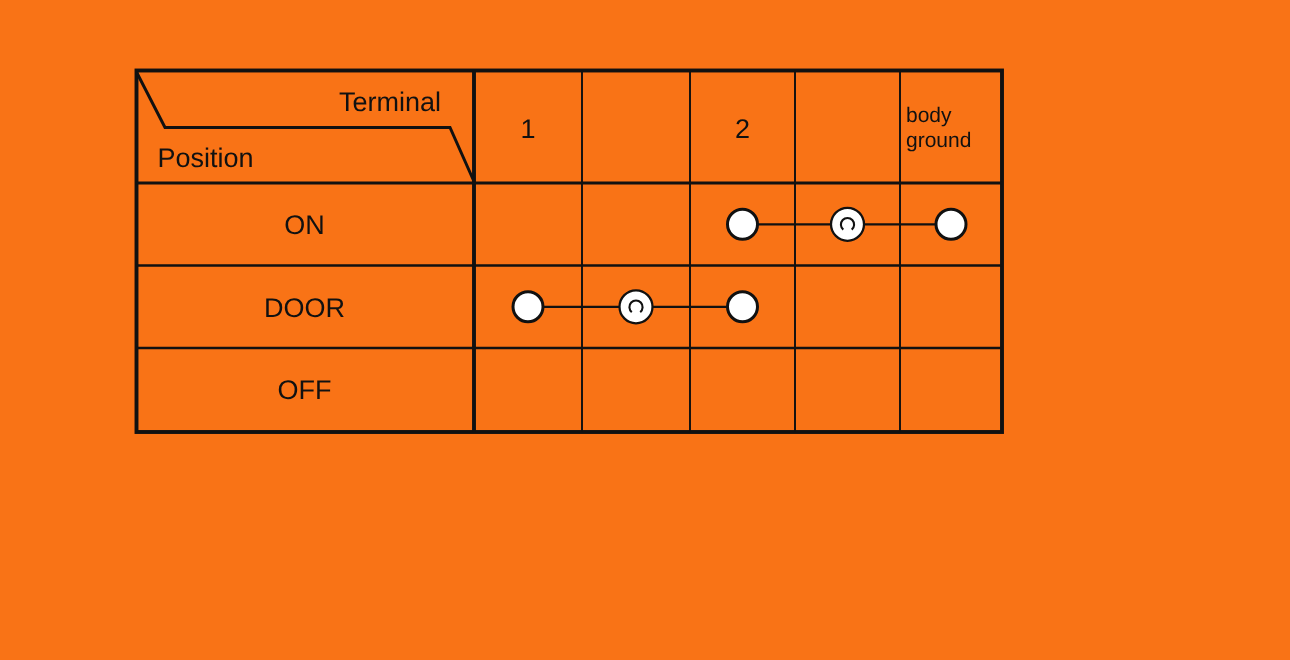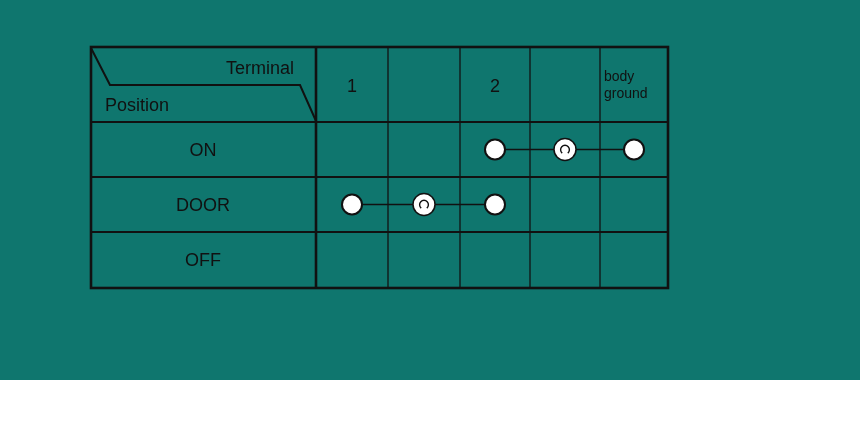--- a/index.html
+++ b/index.html
@@ -3,22 +3,22 @@
 <meta charset="utf-8">
 <style>
   html, body {
     margin: 0;
     padding: 0;
     background: #ffffff;
   }
   .stage {
     position: relative;
     width: 860px;
-    height: 380px;
-    background: #0f766e;
+    height: 440px;
+    background: #f97316;
     font-family: "Liberation Sans", sans-serif;
     overflow: hidden;
   }
   svg text {
     fill: #111111;
     font-family: "Liberation Sans", sans-serif;
   }
   .lbl-main   { font-size: 18px; }
   .lbl-small  { font-size: 14px; }
   .center     { text-anchor: middle; }

